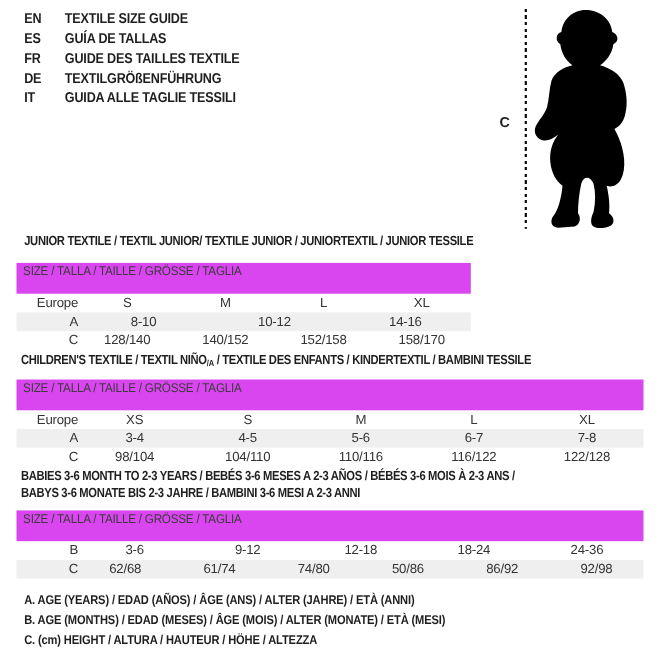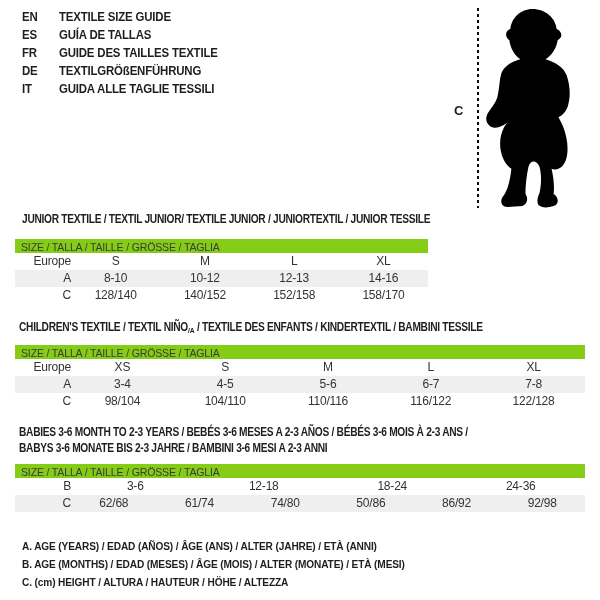--- a/index.html
+++ b/index.html
@@ -26,21 +26,21 @@
   .title-junior   { left:22px; top:212px; }
   .title-children { left:19px; top:320px; }
   .title-babies   { left:19px; top:425px; line-height:15.5px; }
   .subscript { font-size:8px; vertical-align:-2px; letter-spacing:-0.2px; }
 
   
   .table { position:absolute; left:15px; }
   .table-junior   { top:239px; width:413px; }
   .table-children { top:345px; width:570px; }
   .table-babies   { top:464px; width:570px; }
-  .thead { background:#84cc16; height:14px; line-height:16px; padding-left:6px;
+  .thead { background:#d946ef; height:28px; line-height:16px; padding-left:6px;
            font-size:11.5px; color:#3b3b3b; overflow:hidden; white-space:nowrap; }
   .thead .cond { display:inline-block; transform:scaleX(0.92); transform-origin:0 0; letter-spacing:-0.2px; }
   .trow  { display:flex; height:17px; line-height:17px; font-size:12px; color:#333333; letter-spacing:-0.2px; }
   .trow.shaded { background:#efefef; }
   .tlabel { width:56px; padding-left:6px; box-sizing:border-box;text-align:right; }
   .tcell  { flex:1; text-align:center; }
 
   
   .footnotes { position:absolute; left:22px; top:537px; font-size:11.5px; font-weight:700;
                line-height:18px; letter-spacing:-0.15px; transform:scaleX(0.88); transform-origin:0 0;
@@ -102,21 +102,20 @@
       <span class="tlabel">Europe</span>
       <span class="tcell">S</span>
       <span class="tcell">M</span>
       <span class="tcell">L</span>
       <span class="tcell">XL</span>
     </div>
     <div class="trow shaded">
       <span class="tlabel">A</span>
       <span class="tcell">8-10</span>
       <span class="tcell">10-12</span>
-      <span class="tcell">12-13</span>
       <span class="tcell">14-16</span>
     </div>
     <div class="trow">
       <span class="tlabel">C</span>
       <span class="tcell">128/140</span>
       <span class="tcell">140/152</span>
       <span class="tcell">152/158</span>
       <span class="tcell">158/170</span>
     </div>
   </div>
@@ -158,20 +157,21 @@
     <div>BABIES 3-6 MONTH TO 2-3 YEARS / BEBÉS 3-6 MESES A 2-3 AÑOS / BÉBÉS 3-6 MOIS À 2-3 ANS /</div>
     <div>BABYS 3-6 MONATE BIS 2-3 JAHRE / BAMBINI 3-6 MESI A 2-3 ANNI</div>
   </div>
   <div class="table table-babies">
     <div class="thead">
       <span class="cond">SIZE / TALLA / TAILLE / GRÖSSE / TAGLIA</span>
     </div>
     <div class="trow">
       <span class="tlabel">B</span>
       <span class="tcell">3-6</span>
+      <span class="tcell">9-12</span>
       <span class="tcell">12-18</span>
       <span class="tcell">18-24</span>
       <span class="tcell">24-36</span>
     </div>
     <div class="trow shaded">
       <span class="tlabel">C</span>
       <span class="tcell">62/68</span>
       <span class="tcell">61/74</span>
       <span class="tcell">74/80</span>
       <span class="tcell">50/86</span>

